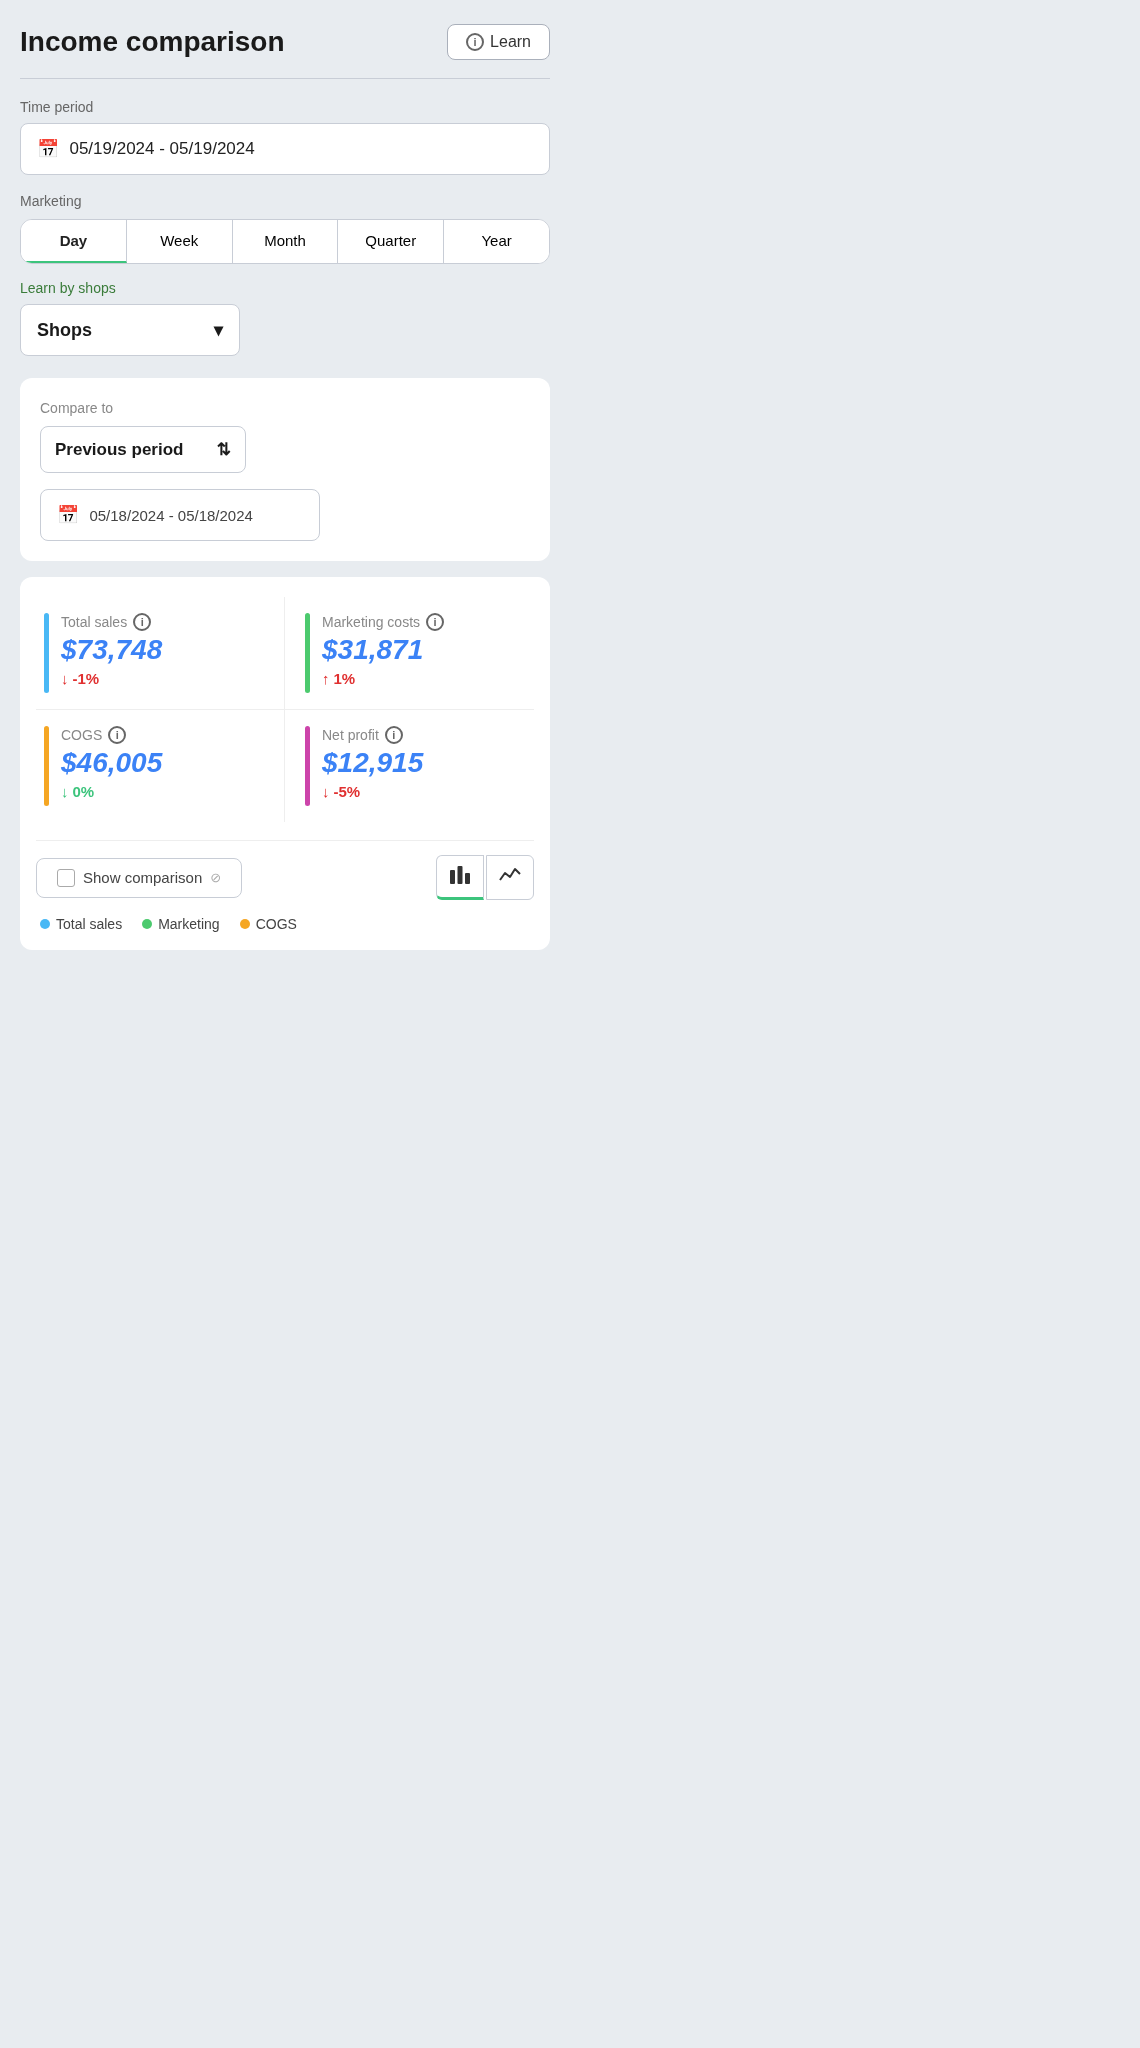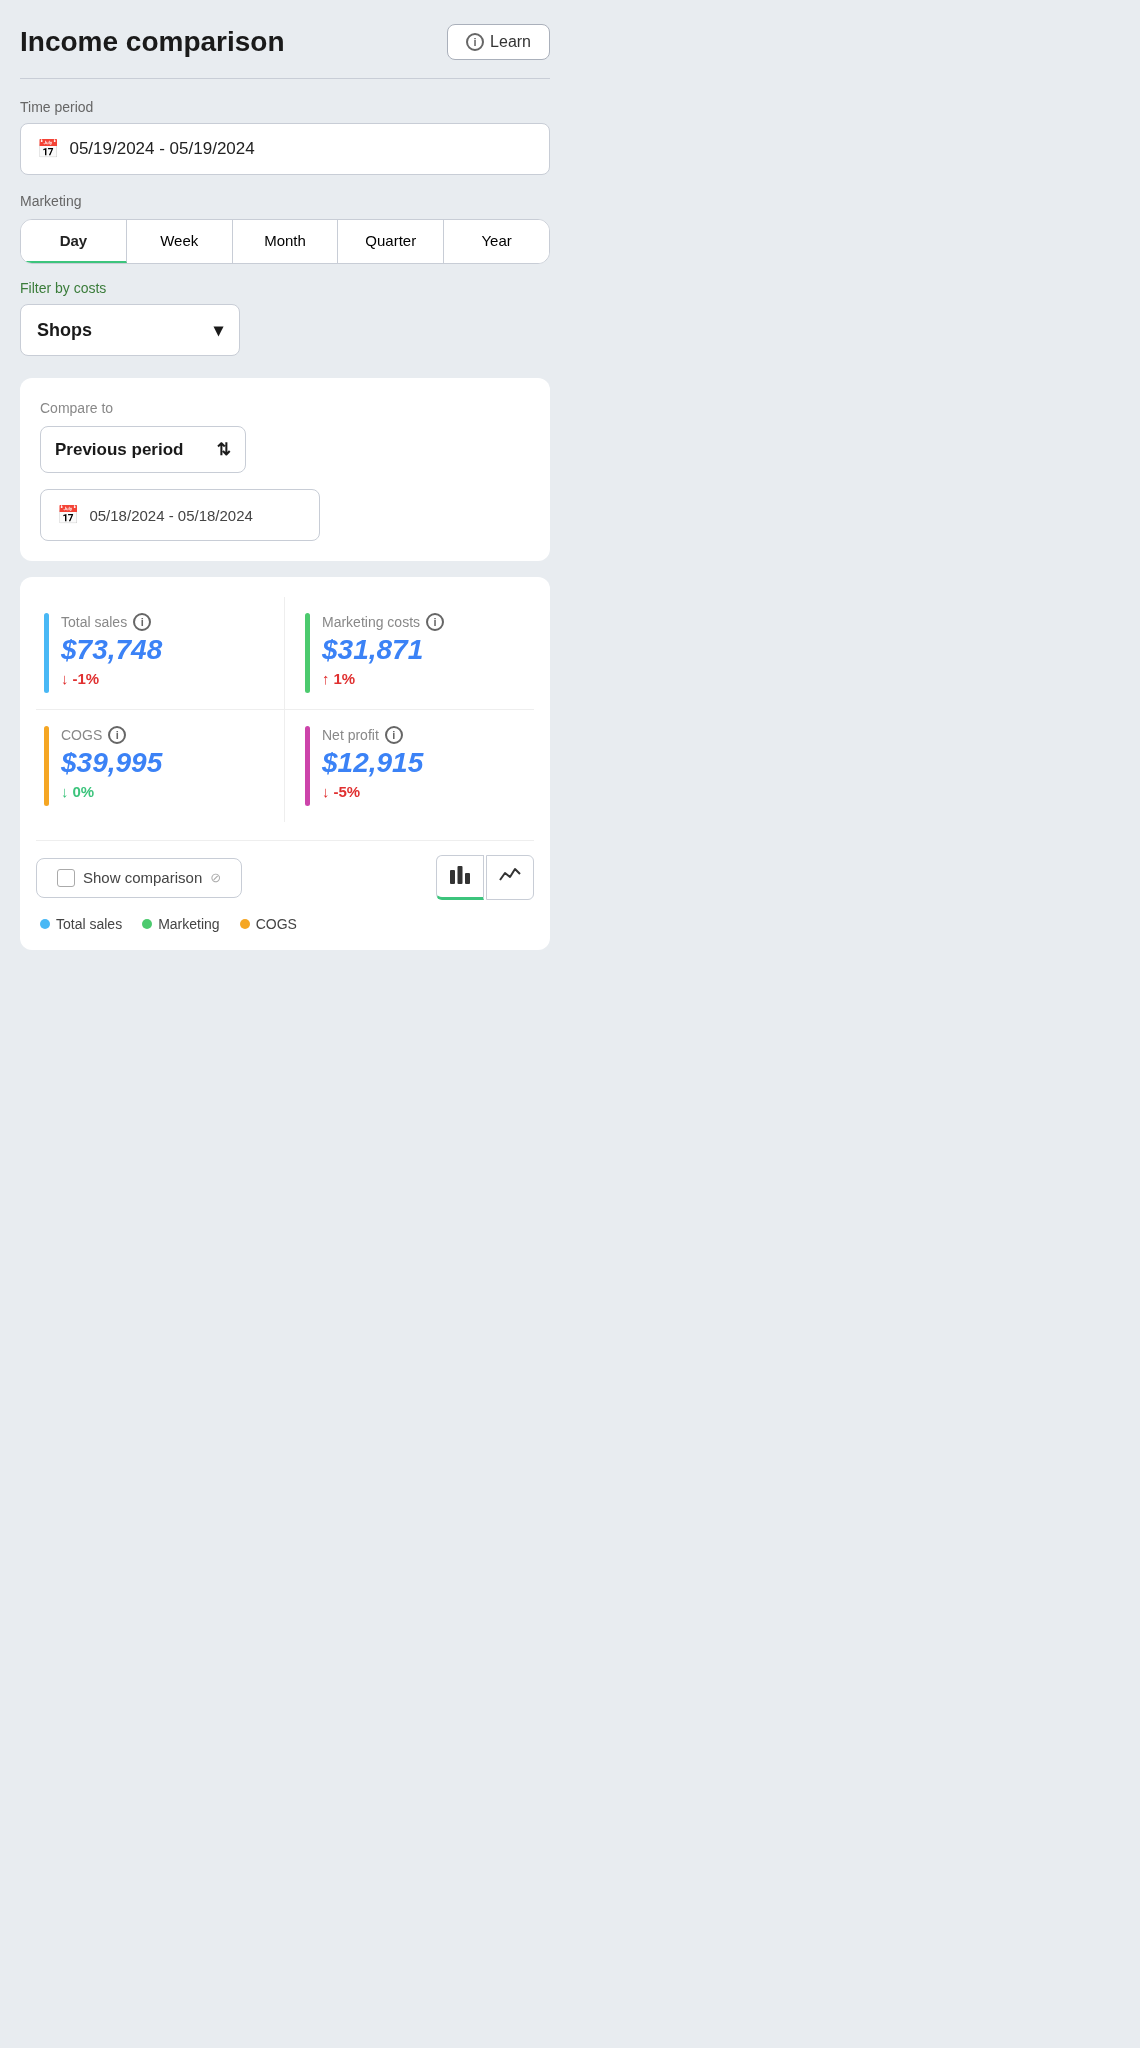--- a/index.html
+++ b/index.html
@@ -312,21 +312,21 @@
   <div class="timeframe-tabs">
     <div class="tab active">Day</div>
     <div class="tab">Week</div>
     <div class="tab">Month</div>
     <div class="tab">Quarter</div>
     <div class="tab">Year</div>
   </div>
 </div>
 
 <div>
-  <div class="filter-label">Filter by costs</div>
+  <div class="filter-label">Learn by shops</div>
   <div class="shops-dropdown">
     <span>Shops</span>
     <span>▾</span>
   </div>
 </div>
 
 <div class="compare-card">
   <div class="compare-label">Compare to</div>
   <div class="compare-select">
     <span>Previous period</span>
@@ -376,21 +376,21 @@
     </div>
 
     <div class="metric-cell">
       <div class="metric-bar-row">
         <div class="color-bar" style="background:#f5a623; min-height:80px;"></div>
         <div class="metric-content">
           <div class="metric-name-row">
             <span class="metric-name">COGS</span>
             <span class="info-circle">i</span>
           </div>
-          <div class="metric-value">$39,995</div>
+          <div class="metric-value">$46,005</div>
           <div class="metric-change neutral">
             <span class="arrow-down-green"></span>
             <span>0%</span>
           </div>
         </div>
       </div>
     </div>
 
     <div class="metric-cell">
       <div class="metric-bar-row">

